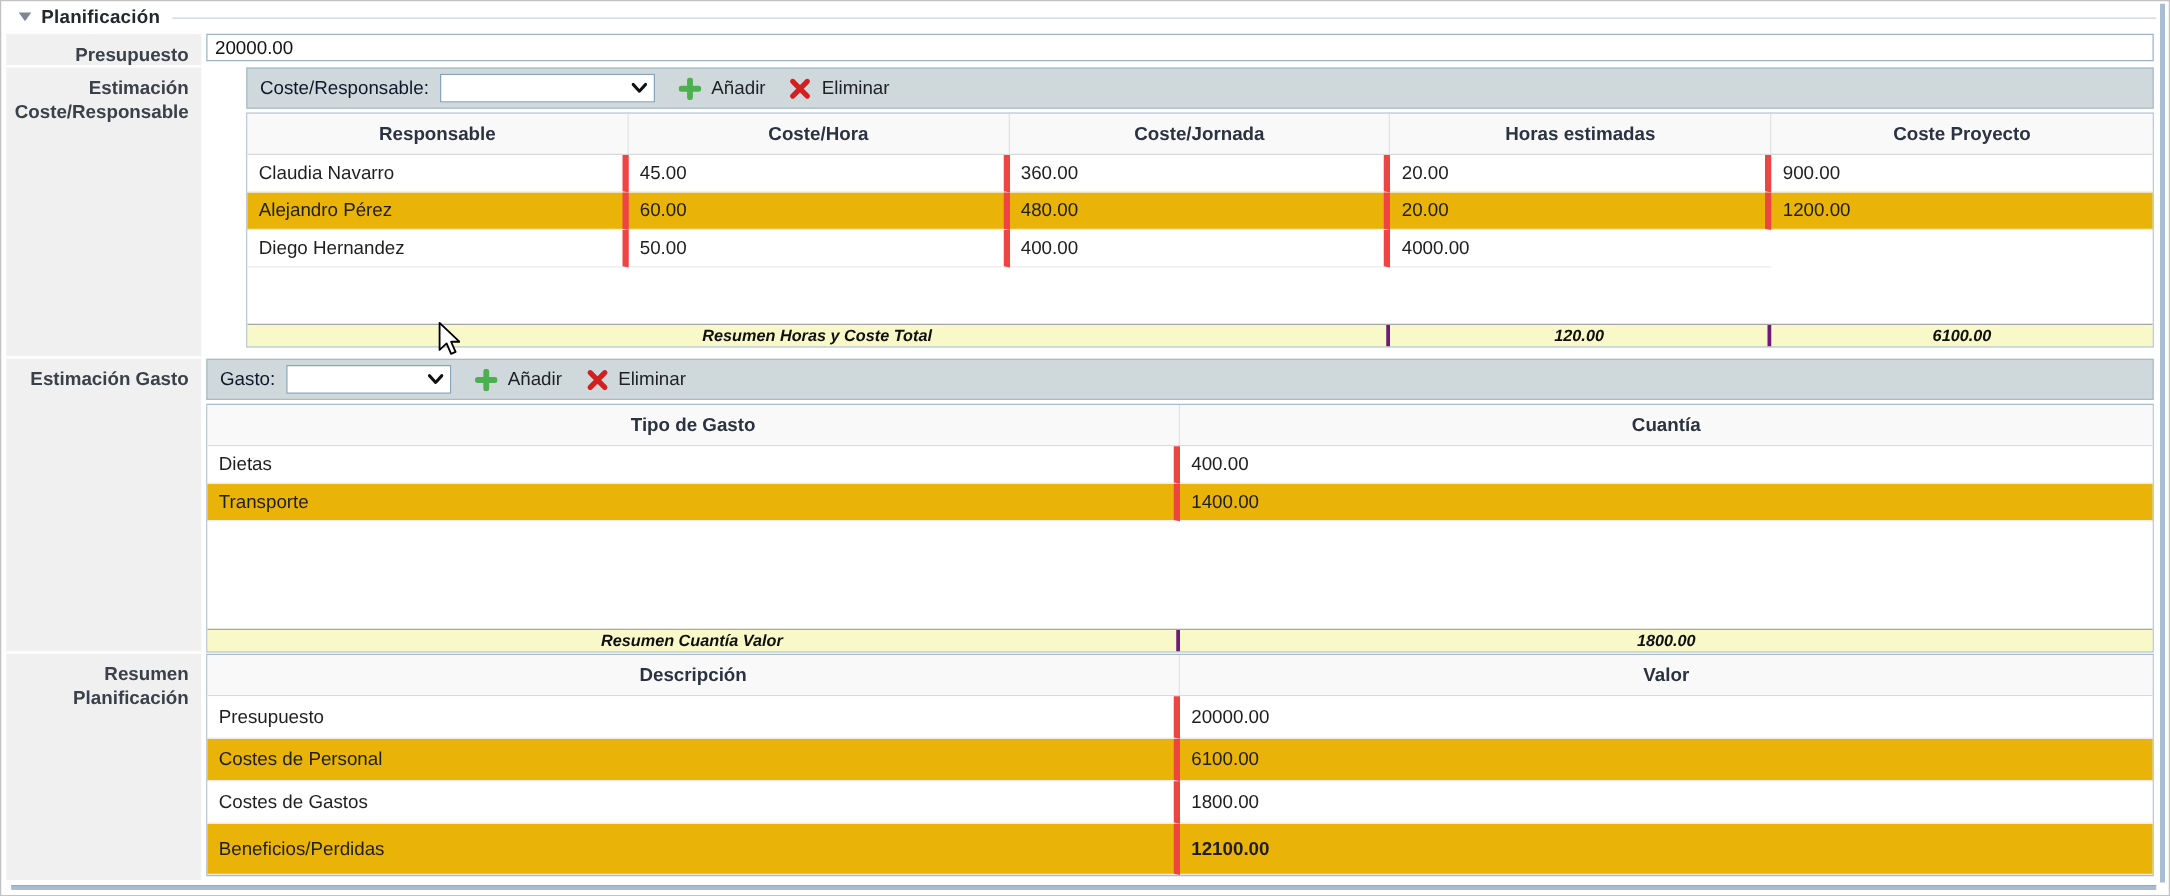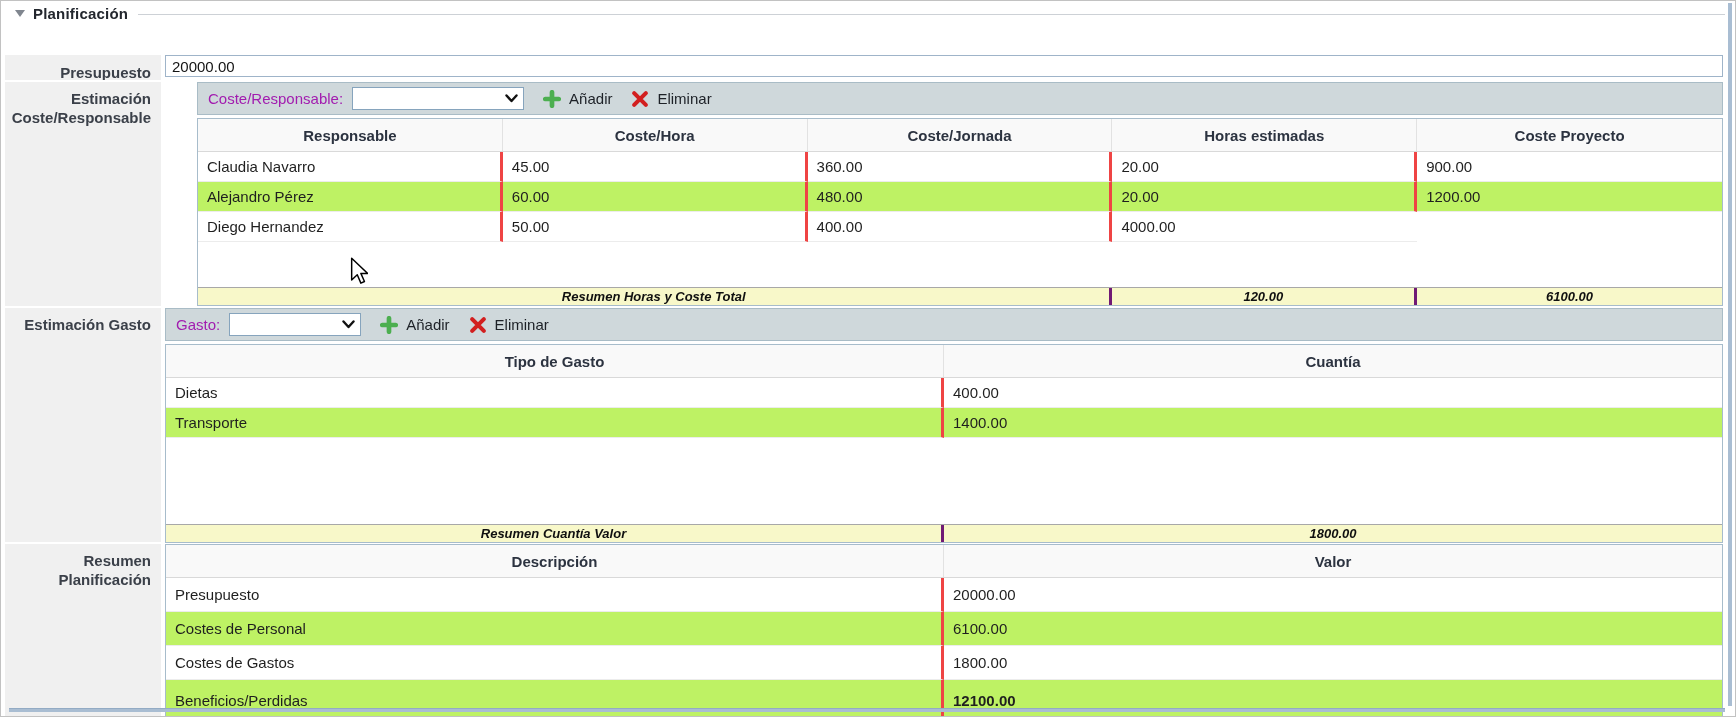--- a/index.html
+++ b/index.html
@@ -12,63 +12,63 @@
   .right-bar{position:absolute;top:2px;bottom:10px;right:3px;width:4px;background:#a9bdd2;}
   .bottom-bar{position:absolute;left:8px;right:10px;bottom:4px;height:4px;background:#a9bdd2;border-top:1px solid #93abc4;}
 
   
   .panel-header{position:absolute;top:0;left:4px;right:10px;height:24px;display:flex;align-items:center;padding-left:10px;}
   .tri{width:0;height:0;border-left:5px solid transparent;border-right:5px solid transparent;border-top:7px solid #80868f;margin-right:8px;margin-top:1px;}
   .panel-title{font-size:15px;font-weight:bold;color:#23272e;letter-spacing:.2px;}
   .panel-rule{flex:1;height:1px;background:#cdd1d6;margin-left:10px;margin-top:3px;}
 
   
-  .form{position:absolute;top:24px;left:4px;right:10px;bottom:12px;display:flex;flex-direction:column;margin-top:28px;}
+  .form{position:absolute;top:24px;left:4px;right:10px;bottom:12px;display:flex;flex-direction:column;}
   .frow{display:flex;}
   .flabel{
     width:156px;background:#f0f0f0;border-top:2px solid #ffffff;
     text-align:right;padding:7px 10px 0 4px;
     font-size:15px;font-weight:bold;color:#3b4049;line-height:19px;
   }
   .fcontent{flex:1;padding:2px 2px 0 4px;}
 
   
   .txtinput{
     width:100%;height:22px;border:1px solid #9fb4c9;background:#fff;
     font-family:"Liberation Sans", sans-serif;font-size:15px;color:#141414;padding:0 6px;outline:none;
   }
 
   
   .toolbar{
     height:33px;background:#cfd8db;border:1px solid #a9bcc6;
     display:flex;align-items:center;padding:0 10px;gap:9px;margin-bottom:3px;
   }
-  .tb-label{font-size:15px;color:#a21caf;}
+  .tb-label{font-size:15px;color:#0f172a;}
   .selectbox{
     height:23px;background:#fff;border:1px solid #86a4bd;
     display:flex;align-items:center;justify-content:flex-end;padding-right:5px;cursor:default;
   }
   .sel-wide{width:172px;} .sel-narrow{width:132px;}
   .chev{display:block;}
   .iconbtn{display:flex;align-items:center;gap:8px;cursor:default;margin-left:10px;}
   .iconbtn .lbl{font-size:15px;color:#1d2127;}
 
   
   .grid{border:1px solid #a7bccb;background:#fff;}
   .ghead{display:flex;height:33px;background:#f9f9f9;border-bottom:1px solid #d9d9d9;}
   .ghead .cell{
     display:flex;align-items:center;justify-content:center;
     font-size:15px;font-weight:bold;color:#2c3340;border-right:1px solid #e2e2e2;
   }
   .ghead .cell:last-child{border-right:none;}
   .grow{display:flex;height:30px;background:#fff;}
-  .grow.alt{background:#bef264;}
+  .grow.alt{background:#eab308;}
   .grow .cell{
     display:flex;align-items:center;font-size:15px;color:#1f1f1f;
-    border-right:3px solid #ef4444;border-bottom:1px solid #ececec;padding-left:9px;
+    border-right:5px solid #ef4444;border-bottom:1px solid #ececec;padding-left:9px;
   }
   .grow .cell:last-child{border-right:none;}
   .gfill{background:#fff;}
   .gsum{display:flex;height:18px;background:#f8f8c9;border-top:1px solid #a8a8a8;}
   .gsum .cell{
     display:flex;align-items:center;justify-content:center;
     font-size:13px;font-weight:bold;font-style:italic;color:#101010;
     border-right:3px solid #701a75;
   }
   .gsum .cell:last-child{border-right:none;}

